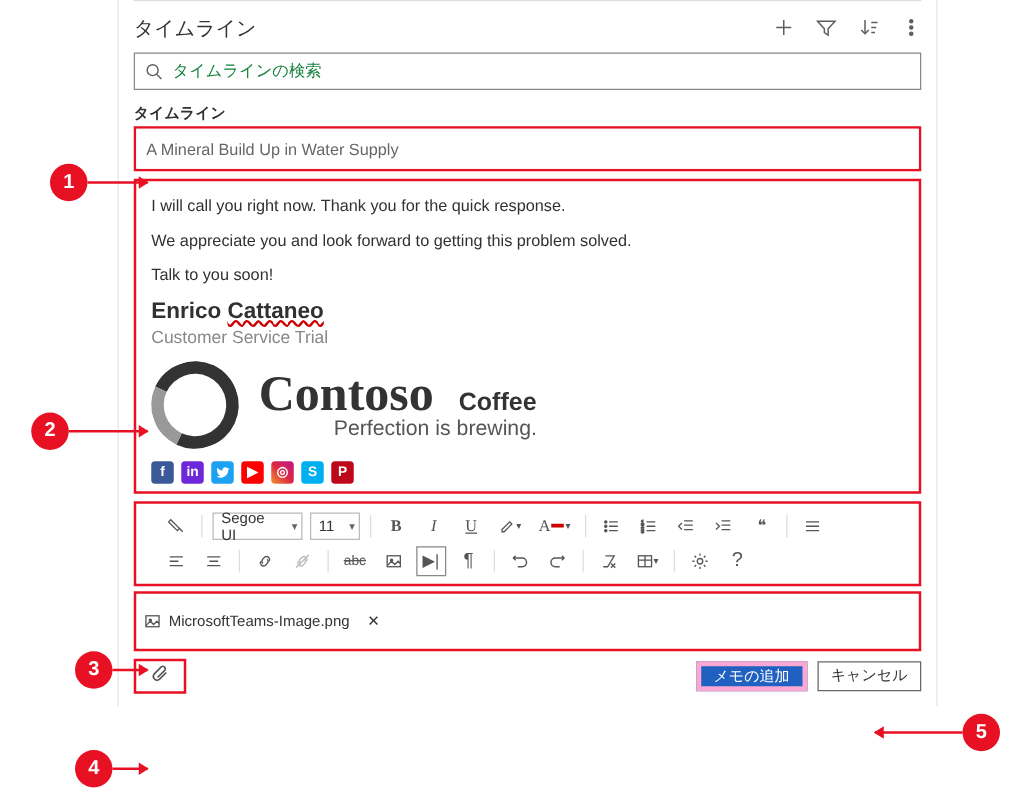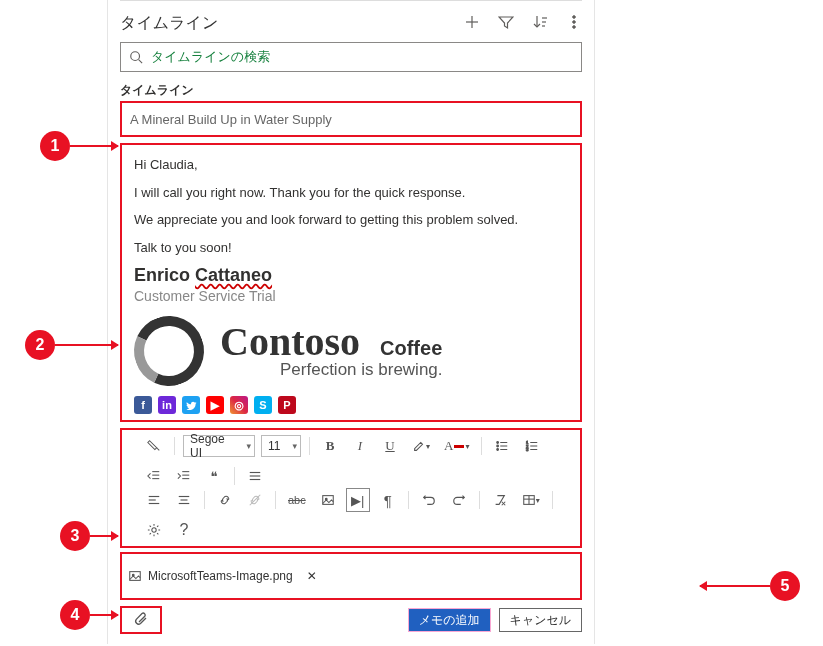--- a/index.html
+++ b/index.html
@@ -7,23 +7,23 @@
     font-family: "Segoe UI", "Yu Gothic UI", Meiryo, sans-serif;
     font-size: 14px;
     color: #323130;
     background: #fff;
     width: 823px;
     height: 646px;
     position: relative;
   }
   .panel {
     position: absolute;
-    left: 107px;
+    left: 94px;
     top: 0;
-    width: 488px;
+    width: 656px;
     border-left: 1px solid #e5e5e5;
     border-right: 1px solid #e5e5e5;
     background: #fff;
     padding: 0 12px 10px 12px;
   }
   .topline { border-top: 1px solid #ddd; margin: 0 0 10px 0; }
   .timeline-head {
     display: flex; align-items: center; gap: 10px;
     margin: 12px 0 8px 0;
   }
@@ -75,21 +75,21 @@
   .tsel::after { content:"▾"; position:absolute; right:3px; font-size:9px; color:#666;}
   .sep { width:1px; height:18px; background:#ddd; margin:0 2px; }
   .bold{font-weight:700;font-family:Georgia,serif}.italic{font-style:italic;font-family:Georgia,serif}.uline{text-decoration:underline;font-family:Georgia,serif}
   .color-pick{display:inline-flex;align-items:center;gap:1px}
   .color-swatch-red{display:inline-block;width:10px;height:3px;background:#c00}
   .boxed{border:1px solid #888;padding:0 3px}
   .attach-row { margin-top:4px; padding:15px 6px; display:flex; align-items:center; gap:6px; font-size:12px; color:#333; }
   .footer-row { display:flex; align-items:center; gap:8px; margin-top:6px; }
   .clip-box { border:2px solid #e81123; width:42px; height:28px; display:flex; align-items:center; justify-content:center; }
   .spacer { flex:1; }
-  .btn-primary { background:#2060c0; color:#fff; border:1px solid #f9a8d4; height:24px; padding:0 10px; font-size:12px; cursor:pointer;}
+  .btn-primary { background:#2060c0; color:#fff; border:4px solid #f9a8d4; height:24px; padding:0 10px; font-size:12px; cursor:pointer;}
   .btn-secondary { background:#fff; color:#333; border:1px solid #666; height:24px; padding:0 10px; font-size:12px; cursor:pointer;}
   
   .badge {
     position:absolute; width:30px; height:30px; border-radius:50%;
     background:#e81123; color:#fff; font-weight:700; font-size:16px;
     display:flex; align-items:center; justify-content:center; z-index:10;
   }
   .arrow-r {
     position:absolute; height:2px; background:#e81123; z-index:9;
   }
@@ -159,21 +159,20 @@
     <span>タイムラインの検索</span>
   </div>
 
   <div class="section-label">タイムライン</div>
 
   <div class="red-box">
     <input class="title-input" type="text" value="A Mineral Build Up in Water Supply" style="">
   </div>
 
   <div class="red-box body-area">
-    <p>Hi Claudia,</p>
     <p>I will call you right now. Thank you for the quick response.</p>
     <p>We appreciate you and look forward to getting this problem solved.</p>
     <p>Talk to you soon!</p>
     <div class="sig-name">
       <span>Enrico </span><span class="ul">Cattaneo</span>
     </div>
     <div class="sig-role">Customer Service Trial</div>
     <div class="logo-row">
       <div class="ring"></div>
       <div class="logo-text">

